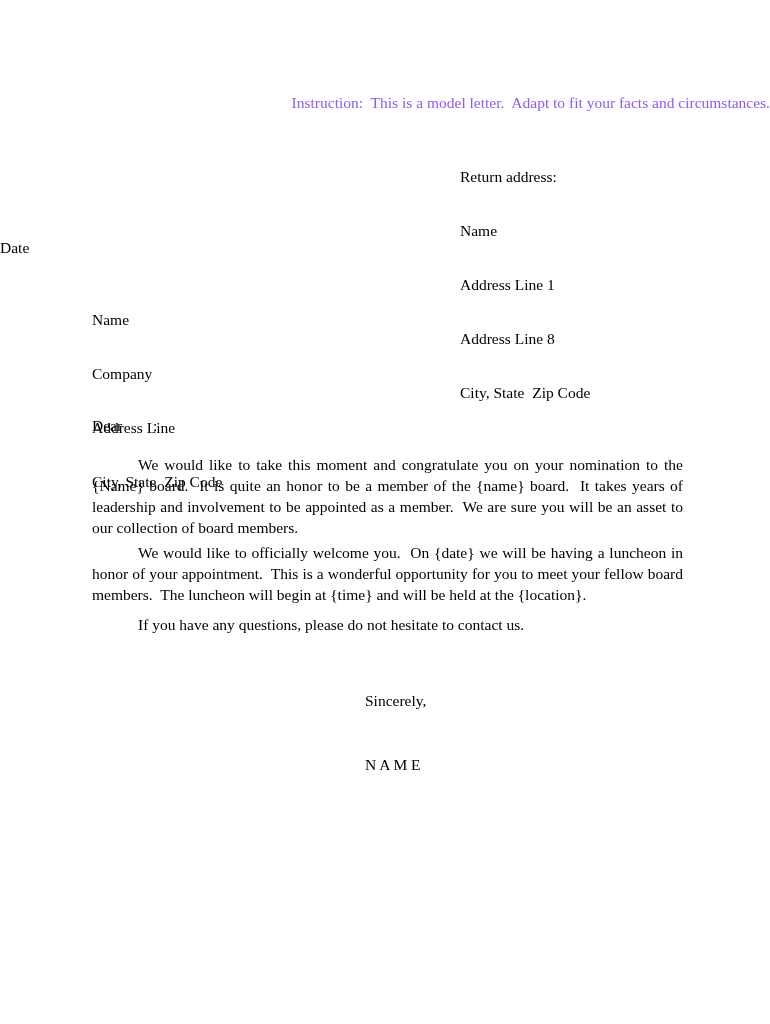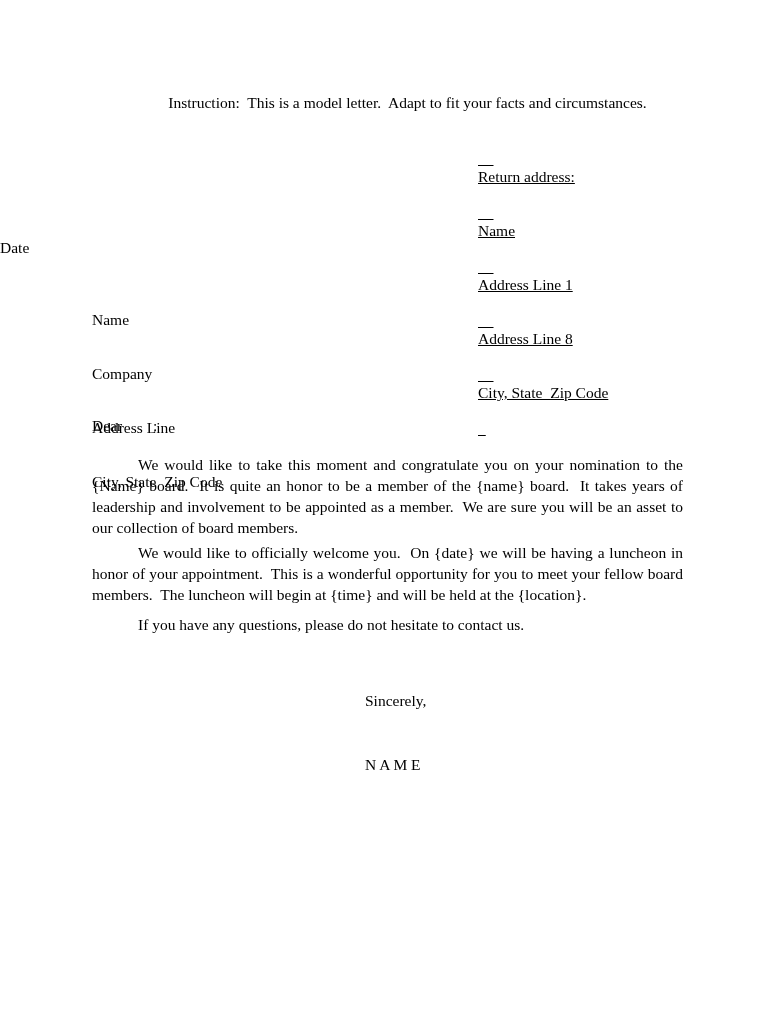--- a/index.html
+++ b/index.html
@@ -23,24 +23,23 @@
   .instruction-line {
     top: 94px;
     left: 45px;
     right: 0;
     text-align: center;
     color: #9a4632;
     white-space: pre-wrap;
   }
   .return-address {
     top: 132px;
-    left: 478px;
+    left: 460px;
     line-height: 18px;
     white-space: pre-wrap;
-    text-decoration: underline;
   }
   .date-line {
     top: 239px;
     left: 0;
     right: 0;
   }
   .recipient-address {
     top: 275px;
     left: 92px;
     line-height: 18px;
@@ -79,21 +78,21 @@
     top: 756px;
     left: 365px;
     white-space: pre-wrap;
   }
 </style>
 </head>
 <body>
 
 <div class="page">
 
-  <div class="abs instruction-line" style="color: #000000;">Instruction:  This is a model letter.  Adapt to fit your facts and circumstances.</div>
+  <div class="abs instruction-line" style="color: #8b5cf6; text-align: right;">Instruction:  This is a model letter.  Adapt to fit your facts and circumstances.</div>
 
   <div class="abs return-address">
     <div>Return address:</div>
     <div>Name</div>
     <div>Address Line 1</div>
     <div>Address Line 8</div>
     <div>City, State  Zip Code</div>
   </div>
 
   <div class="abs date-line">Date</div>

